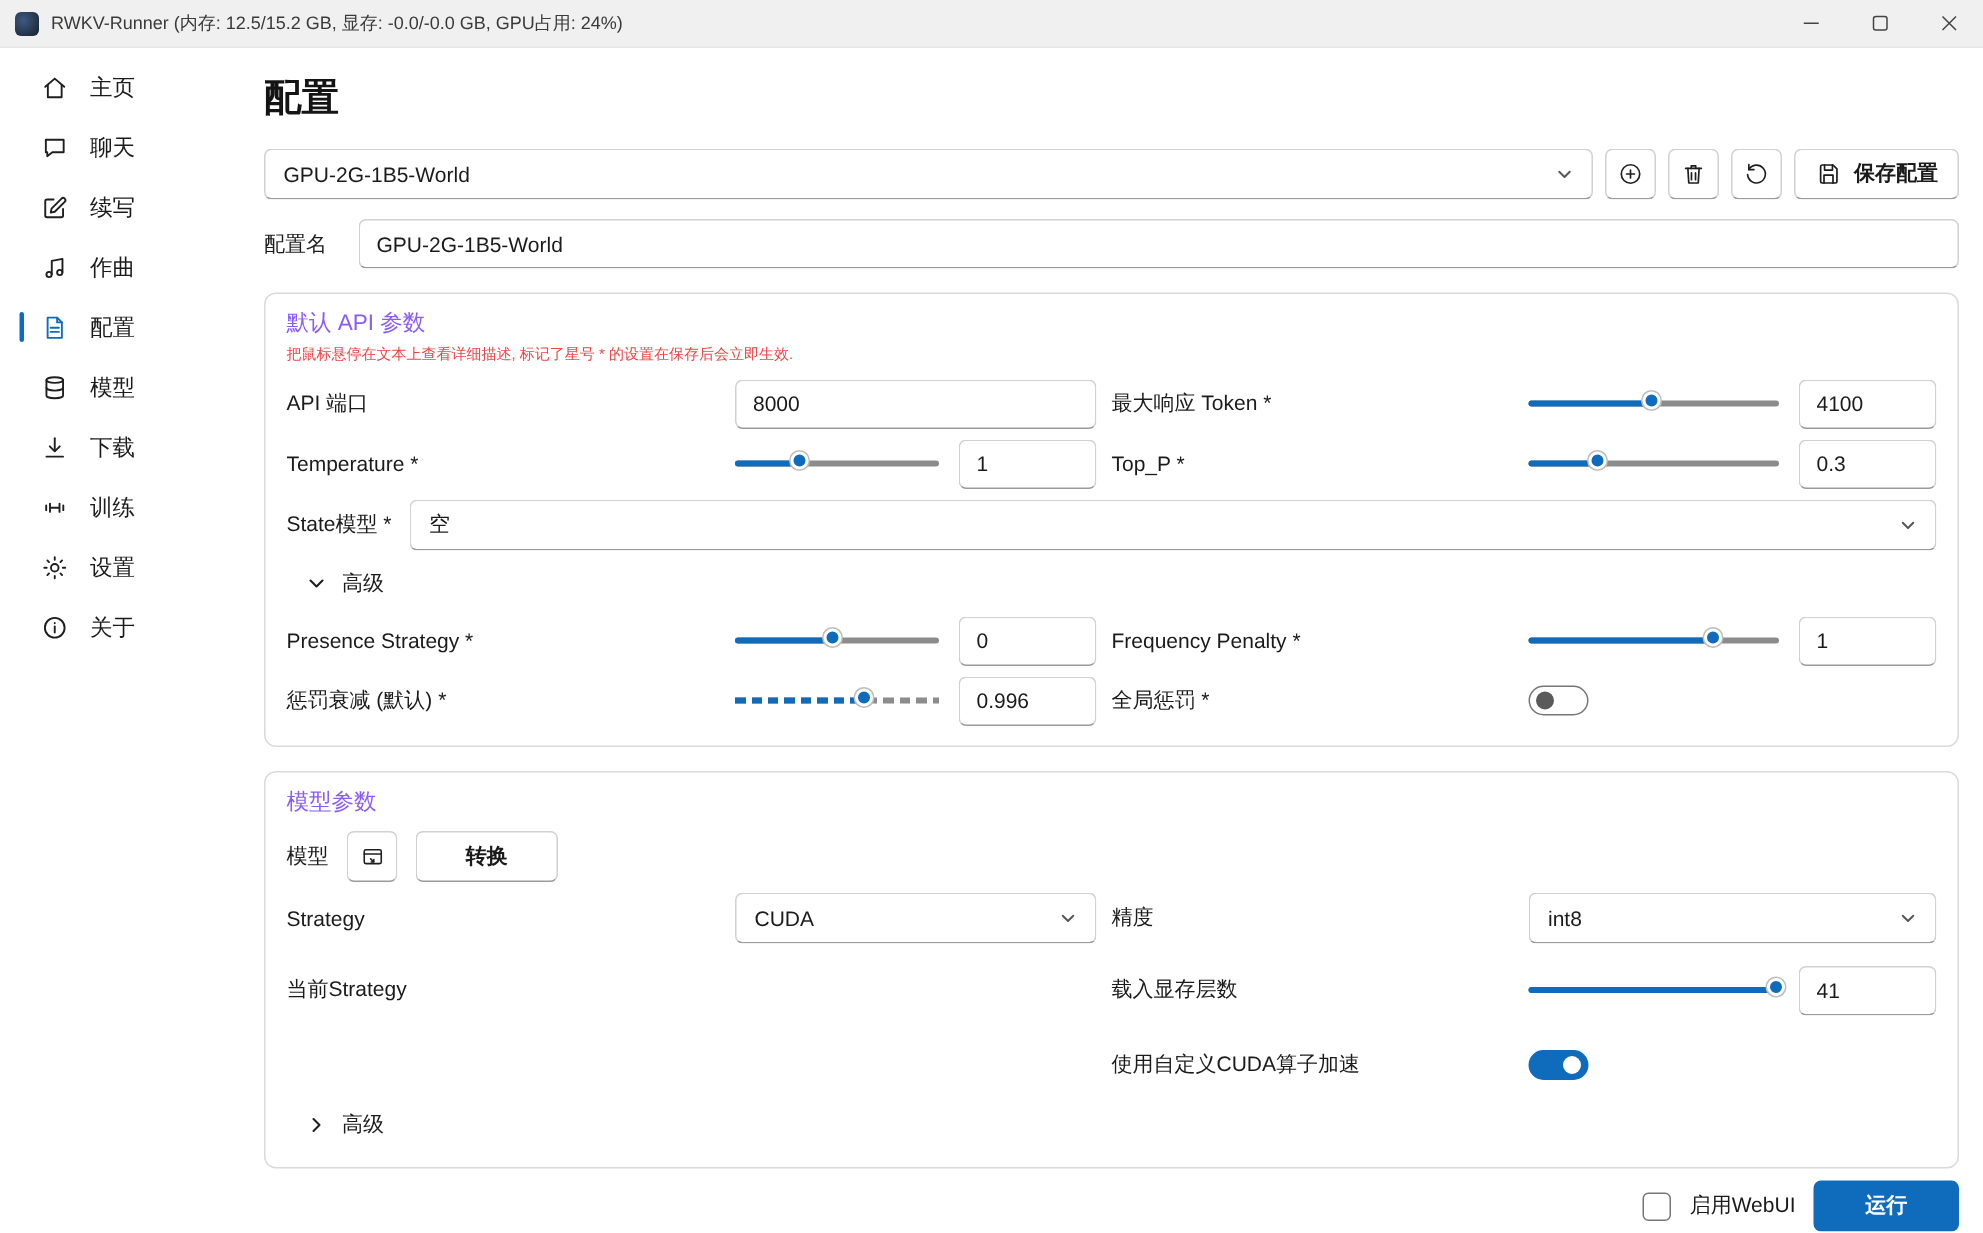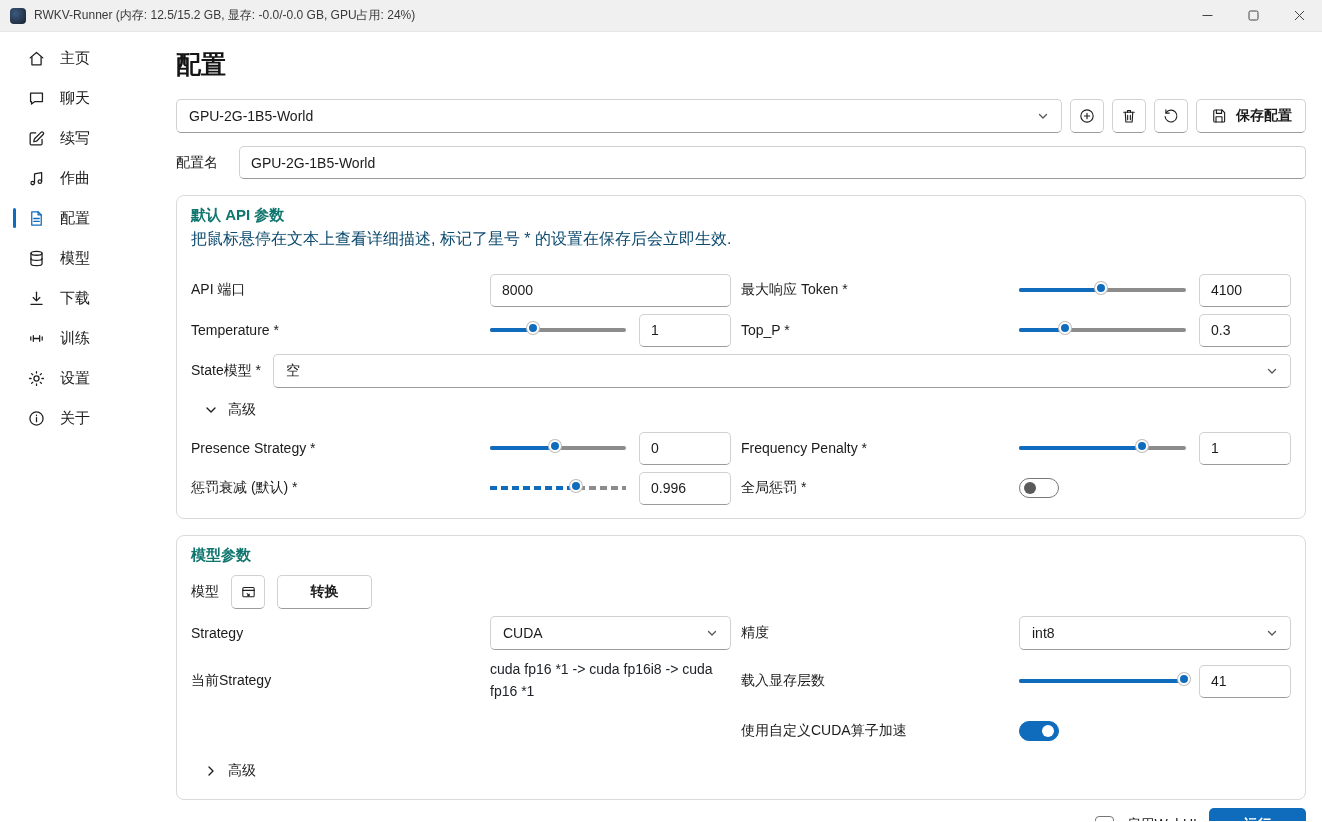--- a/index.html
+++ b/index.html
@@ -33,22 +33,22 @@
   .icon-btn{width:34px;height:34px;flex:none;border:1px solid #d1d1d1;border-bottom-color:#9b9b9b;border-radius:5px;background:#fff;display:flex;align-items:center;justify-content:center;color:#1f1f1f;cursor:pointer}
   .btn{height:34px;border:1px solid #d1d1d1;border-bottom-color:#9b9b9b;border-radius:5px;background:#fff;display:flex;align-items:center;justify-content:center;gap:8px;font-size:14px;font-weight:600;padding:0 13px;font-family:inherit;color:#1b1b1b;cursor:pointer}
 
   .name-row{display:flex;align-items:center;gap:21px;margin-top:13px}
   .textbox{height:33px;border:1px solid #d1d1d1;border-bottom-color:#9b9b9b;border-radius:5px;padding:0 11px;font-size:14px;font-family:inherit;color:#1b1b1b;background:#fff;outline:none}
   .grow{flex:1}
   .inline-label{flex:none;font-size:14px}
 
   
   .card{border:1px solid #dadada;border-radius:8px;margin-top:16px;padding:10px 14px}
-  .card-title{font-size:15px;font-weight:700;color:#0f766e}
-  .card-sub{font-size:16px;color:#0c4a6e;margin-top:4px;margin-bottom:20px}
+  .card-title{font-size:15px;font-weight:400;color:#8b5cf6}
+  .card-sub{font-size:10px;color:#ef4444;margin-top:4px;margin-bottom:6px}
 
   .frow{display:grid;grid-template-columns:1fr 1fr;align-items:center;min-height:40px}
   .fcell{display:flex;align-items:center;gap:10px}
   .fcell.left{padding-right:10px}
   .flabel{flex:1;font-size:14px;color:#1b1b1b}
   .ctrl{display:flex;align-items:center;gap:13px;flex:none}
   .ctrl-l{width:241px}
   .ctrl-r{width:272px}
   .ctrl .slider{flex:1}
   .num{width:92px;flex:none}
@@ -422,23 +422,20 @@
                   </svg>
                 </span>
             </div>
           </div>
         </div>
       </div>
 
       <div class="frow" style="min-height:56px">
         <div class="fcell left">
           <span class="flabel">当前Strategy</span>
-          <div class="ctrl ctrl-l">
-            <div class="strategy-text">cuda fp16 *1 -&gt; cuda fp16i8 -&gt; cuda fp16 *1</div>
-          </div>
         </div>
         <div class="fcell">
           <span class="flabel">载入显存层数</span>
           <div class="ctrl ctrl-r">
             <div class="slider">
               <div class="track">
                   <div class="fill" style="width: 100%;"></div>
                 </div>
               <div class="thumb" style="left: calc(100% - 8px);"></div>
             </div>

